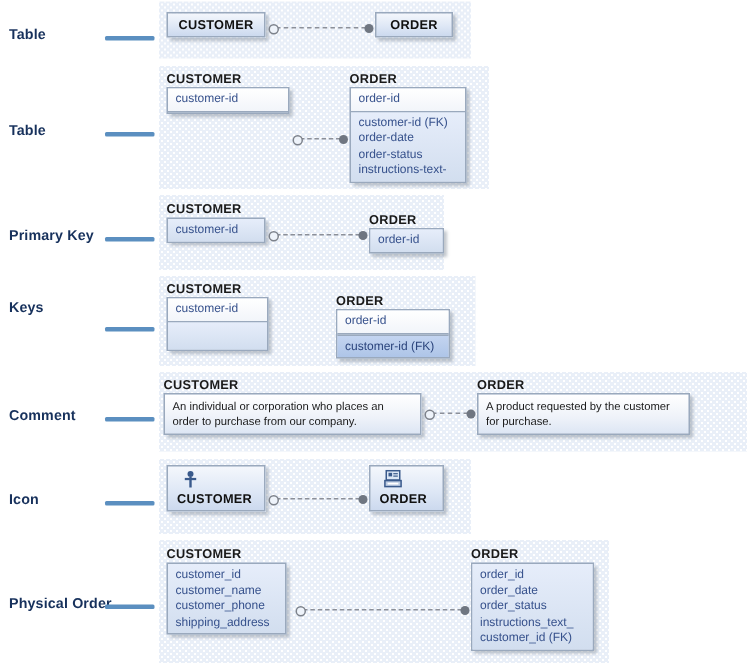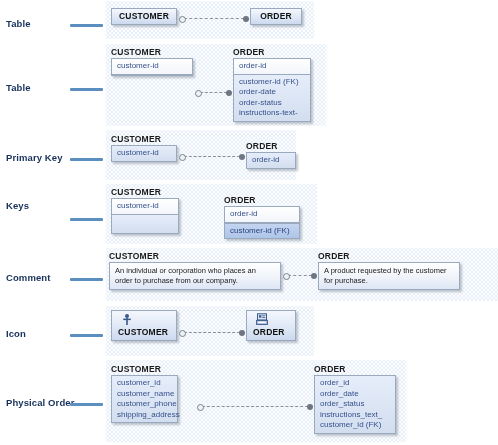--- a/index.html
+++ b/index.html
@@ -286,21 +286,21 @@
     </div>
   </div>
 
   <div class="row" style="top:360px;height:85px;">
     <div class="row-label" style="top:37px;">Physical Order</div>
     <div class="row-rule" style="left:70px;top:43px;width:33px;"></div>
     <div class="panel" style="left:106px;top:0;width:300px;height:82px;">
 
       <div class="ent" style="left:5px;top:4px;">
         <div class="ent-title">CUSTOMER</div>
-        <div class="box" style="width:67px;">
+        <div class="box" style="width:80px;">
           <div class="body">
             <div class="fld">customer_id</div>
             <div class="fld">customer_name</div>
             <div class="fld">customer_phone</div>
             <div class="fld">shipping_address</div>
           </div>
         </div>
       </div>
 
       <div class="conn" style="left:91px;top:42px;width:116px;">

